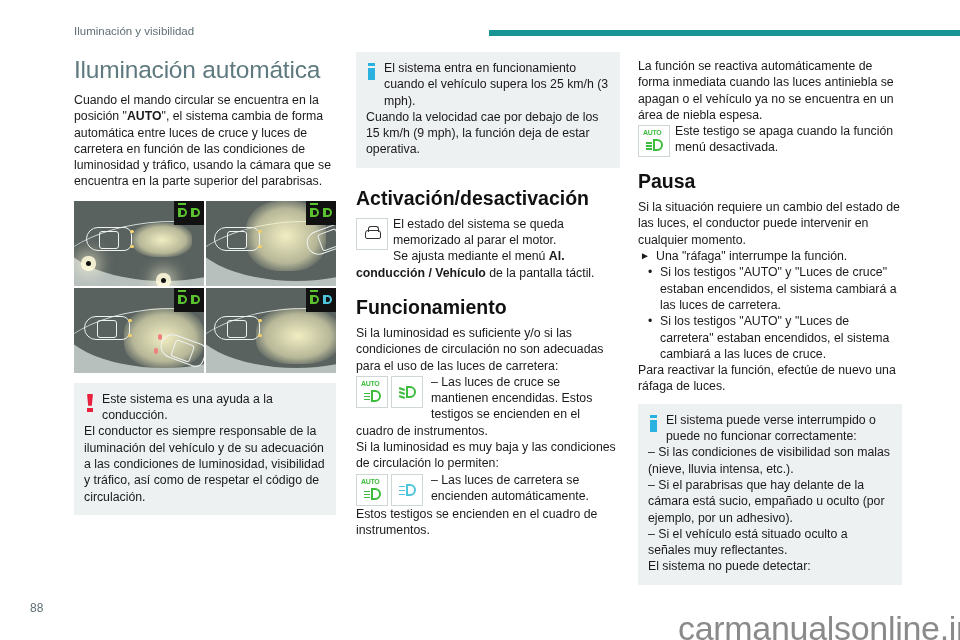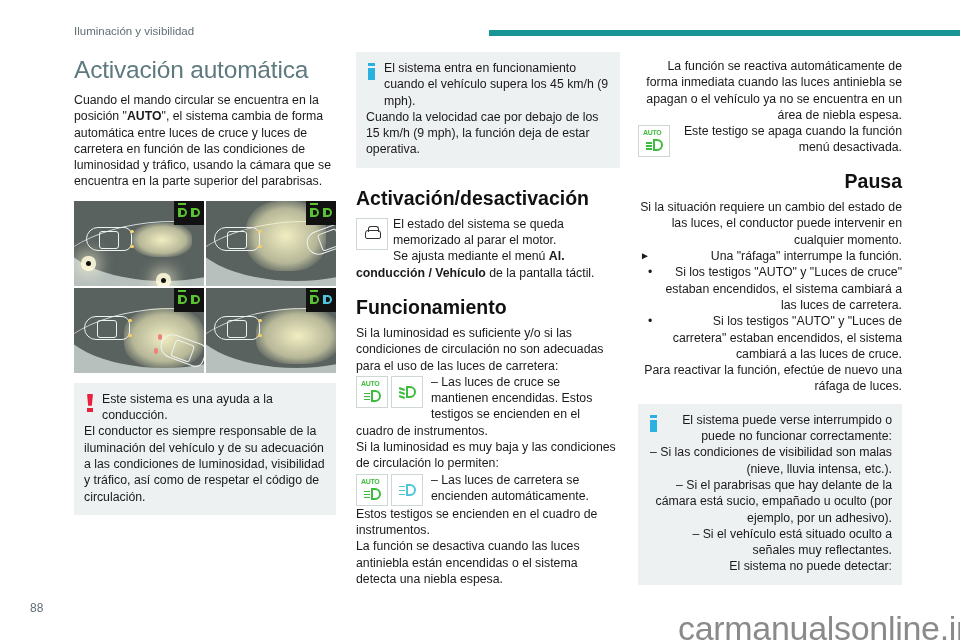--- a/index.html
+++ b/index.html
@@ -7,21 +7,21 @@
   body { position: relative; font-family: "Liberation Sans", sans-serif; color: #1a1a1a; }
 
   .running-header { position: absolute; left: 74px; top: 25px; font-size: 11.5px; color: #5f6f74; }
   .top-rule { position: absolute; left: 489px; top: 30px; width: 471px; height: 6px; background: #1a9596; }
   .page-number { position: absolute; left: 30px; top: 601px; font-size: 12px; color: #5f6f74; text-align: right; }
   .watermark { position: absolute; left: 678px; top: 611px; font-size: 34px; color: #8a8a8a; letter-spacing: -0.3px; line-height: 1; }
 
   .col { position: absolute; top: 50px; }
   .col1 { left: 74px; width: 262px; }
   .col2 { left: 356px; width: 264px; }
-  .col3 { left: 638px; width: 264px; text-align: right; }
+  .col3 { left: 638px; width: 264px; }
 
   p, .line { font-size: 12.3px; line-height: 16.3px; }
   b { font-weight: bold; }
 
   .main-title { font-size: 24.5px; line-height: 27px; color: #5f7a7f; font-weight: normal; margin-top: 6px; margin-bottom: 9px; letter-spacing: -0.2px; }
   h2.section { font-size: 19.5px; font-weight: bold; color: #111; line-height: 24px; margin: 14px 0 6px 0; }
   .col2 h2.section:first-of-type { margin-top: 18px; }
 
   .note { background: #eef1f2; padding: 8px 10px 10px 10px; margin-top: 8px; }
   .note-head { position: relative; padding-left: 18px; }
@@ -68,21 +68,21 @@
   .bullet-dot .dot { position: absolute; left: 10px; top: 0; }
 </style>
 </head>
 <body>
 
 <div class="running-header">Iluminación y visibilidad</div>
 <div class="top-rule"></div>
 
 <div class="col col1">
   <h1 class="main-title">
-    <span>Activación automática</span><br>
+    <span>Iluminación automática</span><br>
   </h1>
   <p><span>Cuando el mando circular se encuentra en la posición "</span><b>AUTO</b><span>", el sistema cambia de forma automática entre luces de cruce y luces de carretera en función de las condiciones de luminosidad y tráfico, usando la cámara que se encuentra en la parte superior del parabrisas.</span></p>
 
   <div class="figure">
 
     <div class="panel" style="left:0;top:0;">
       <div class="road"></div>
         <div class="road2"></div>
       <div class="beam" style="left:58px;top:22px;width:60px;height:34px;"></div>
       <div class="car" style="left:12px;top:26px;"></div>
@@ -156,21 +156,21 @@
   </div>
 </div>
 
 <div class="col col2">
   <div class="note" style="margin-top:2px;">
     <div class="note-head">
       <span class="icon-info">
           <span class="dot"></span>
           <span class="bar"></span>
         </span>
-      <p>El sistema entra en funcionamiento cuando el vehículo supera los 45 km/h (9 mph).</p>
+      <p>El sistema entra en funcionamiento cuando el vehículo supera los 25 km/h (3 mph).</p>
     </div>
     <p>Cuando la velocidad cae por debajo de los 15 km/h (9 mph), la función deja de estar operativa.</p>
   </div>
 
   <h2 class="section">Activación/desactivación</h2>
   <div>
     <span class="ico-box float">
         <span class="car-ico"></span>
       </span>
     <p>El estado del sistema se queda memorizado al parar el motor.</p>
@@ -202,21 +202,20 @@
         <span class="lamp-d" style="left:14px;top:13px;"></span>
       </span><span class="ico-box blue">
         <span class="lines" style="top:11px;"></span><span class="lines" style="top:15px;"></span><span class="lines" style="top:19px;"></span>
         <span class="lamp-d" style="left:14px;top:9px;"></span>
       </span>
     </div>
     <p>– Las luces de carretera se encienden automáticamente.</p>
   </div>
   <div class="clear"></div>
   <p>Estos testigos se encienden en el cuadro de instrumentos.</p>
-  <p>La función se desactiva cuando las luces antiniebla están encendidas o el sistema detecta una niebla espesa.</p>
 </div>
 
 <div class="col col3" style="top:58px;">
   <p>La función se reactiva automáticamente de forma inmediata cuando las luces antiniebla se apagan o el vehículo ya no se encuentra en un área de niebla espesa.</p>
   <div>
     <span class="ico-box float">
       <span class="auto-txt">AUTO</span>
       <span class="lines" style="top:16px;"></span>
         <span class="lines" style="top:19px;"></span>
         <span class="lines" style="top:22px;"></span>

